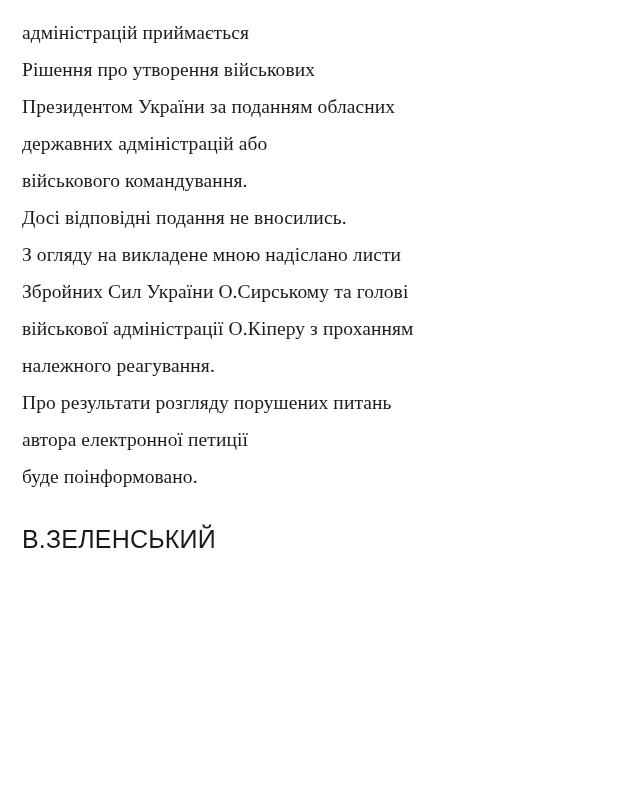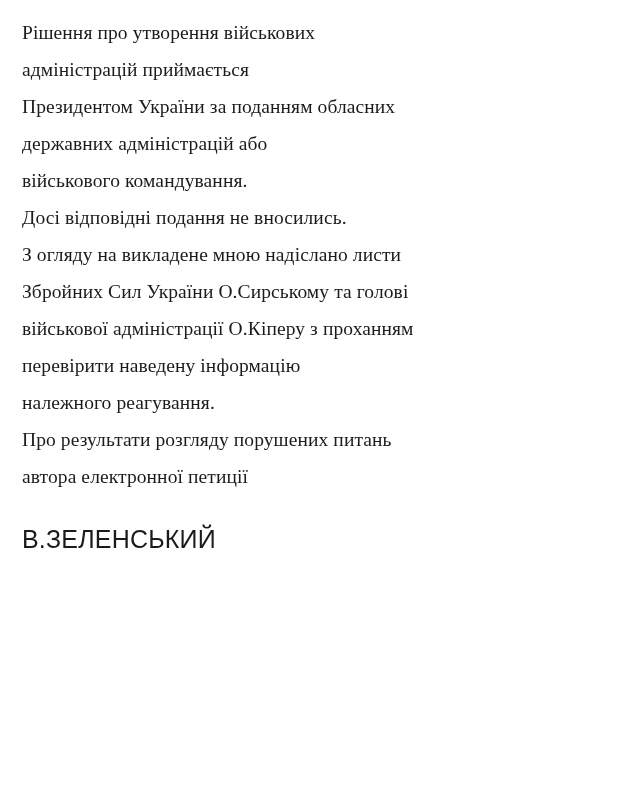--- a/index.html
+++ b/index.html
@@ -39,30 +39,30 @@
     letter-spacing: 0.2px;
     color: #1b1b1b;
     line-height: 28px;
   }
 </style>
 </head>
 <body>
 
 <div class="document">
   <div class="body-text">
+    <div class="line">адміністрацій приймається</div>
     <div class="line">Рішення про утворення військових</div>
-    <div class="line">адміністрацій приймається</div>
     <div class="line">Президентом України за поданням обласних</div>
     <div class="line">державних адміністрацій або</div>
     <div class="line">військового командування.</div>
     <div class="line">Досі відповідні подання не вносились.</div>
     <div class="line">З огляду на викладене мною надіслано листи</div>
     <div class="line">Збройних Сил України О.Сирському та голові</div>
     <div class="line">військової адміністрації О.Кіперу з проханням</div>
-    <div class="line">перевірити наведену інформацію</div>
     <div class="line">належного реагування.</div>
     <div class="line">Про результати розгляду порушених питань</div>
     <div class="line">автора електронної петиції</div>
+    <div class="line">буде поінформовано.</div>
   </div>
   <div class="signature-block">
     <div class="signature">В.ЗЕЛЕНСЬКИЙ</div>
   </div>
 </div>
 
 </body></html>

